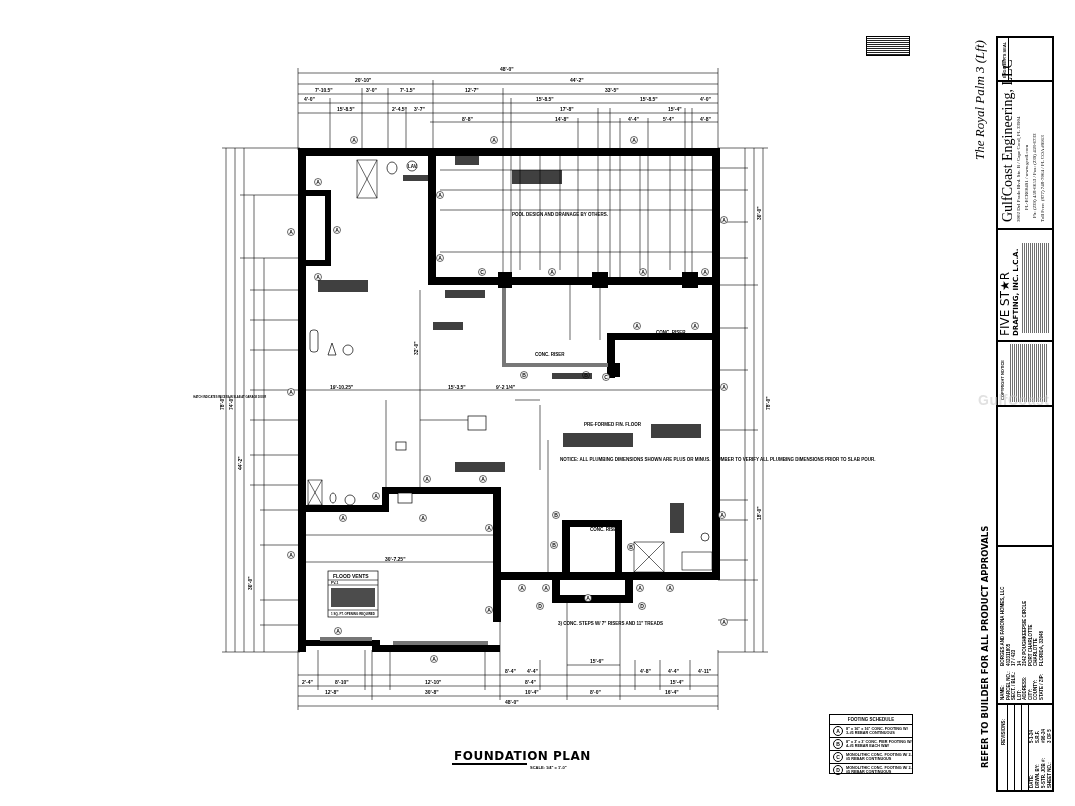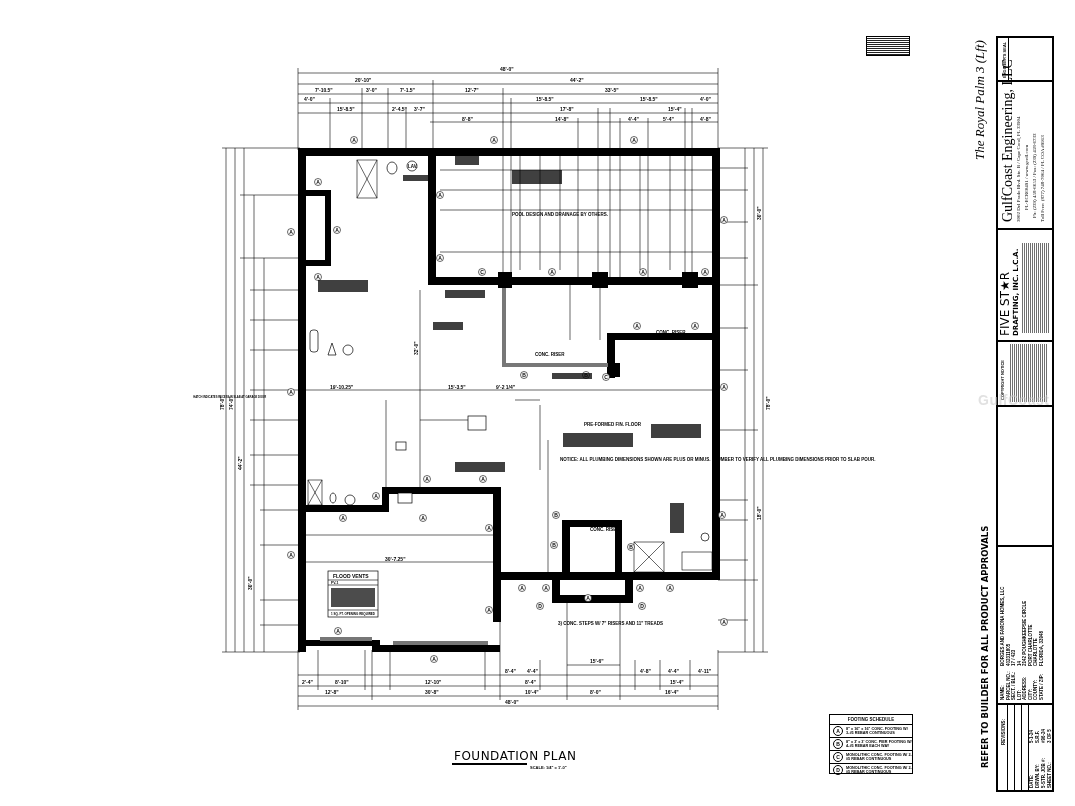--- a/index.html
+++ b/index.html
@@ -2,21 +2,21 @@
 <html><head>
 <meta charset="utf-8">
 <style>
   html,body{margin:0;padding:0;background:#ffffff;}
   body{width:1075px;height:806px;position:relative;overflow:hidden;font-family:"Liberation Sans",sans-serif;color:#000;}
   svg{position:absolute;left:0;top:0;}
   .dim{font-family:"Liberation Sans",sans-serif;font-size:5px;font-weight:bold;fill:#000;}
   .note{font-family:"Liberation Sans",sans-serif;font-size:4.5px;font-weight:bold;fill:#000;}
   .tag{font-family:"Liberation Sans",sans-serif;font-size:5px;font-weight:bold;fill:#000;text-anchor:middle;dominant-baseline:central;}
   .vtext{position:absolute;transform-origin:0 0;transform:rotate(-90deg);white-space:nowrap;}
-  .title-plan{position:absolute;left:454px;top:749px;font-family:"DejaVu Sans",sans-serif;font-size:12px;font-weight:normal;letter-spacing:0.5px;}
+  .title-plan{position:absolute;left:454px;top:749px;font-family:"DejaVu Sans",sans-serif;font-size:12px;font-weight:bold;letter-spacing:0.5px;}
   .scale-plan{position:absolute;left:530px;top:765px;font-size:4px;font-weight:bold;}
   .plan-underline{position:absolute;left:452px;top:763px;width:75px;height:2px;background:#000;}
   .fs-table{position:absolute;left:829px;top:714px;width:82px;height:58px;border:1px solid #000;font-size:4.5px;font-weight:bold;}
   .fs-head{height:9px;border-bottom:1px solid #000;text-align:center;line-height:9px;}
   .fs-row{height:12px;border-bottom:1px solid #000;display:flex;align-items:center;}
   .fs-row:last-child{border-bottom:none;}
   .fs-circle{width:8px;height:8px;border:1px solid #000;border-radius:50%;display:flex;align-items:center;justify-content:center;margin:0 3px;font-size:5px;flex:0 0 auto;}
   .fs-desc{font-size:3.8px;line-height:4px;}
   .tb-outer{position:absolute;left:996px;top:36px;width:58px;height:756px;border:2px solid #000;box-sizing:border-box;}
   .tb-sep{position:absolute;left:996px;width:58px;height:2px;background:#000;}

